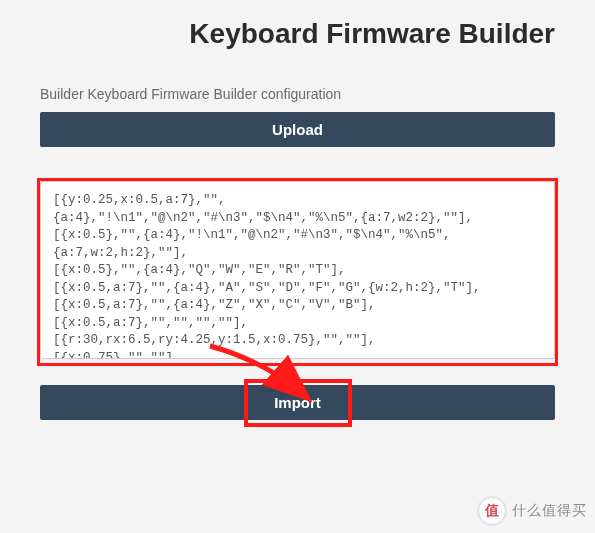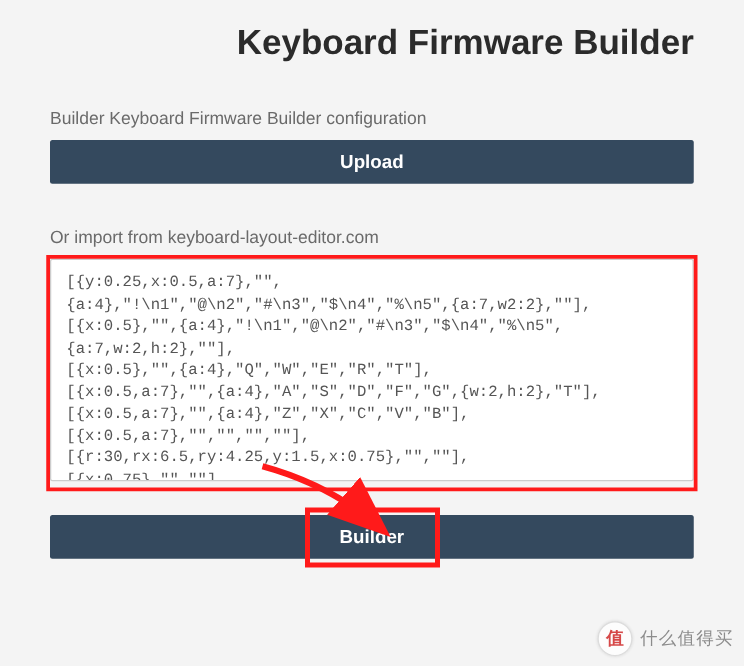--- a/index.html
+++ b/index.html
@@ -118,21 +118,20 @@
 <body>
 
 <div class="container">
   <h1 class="page-title">Keyboard Firmware Builder</h1>
 
   <div class="section-label">Builder Keyboard Firmware Builder configuration</div>
   <button class="btn">Upload</button>
 
   <div class="spacer"></div>
 
-  <div class="section-label">Or import from keyboard-layout-editor.com</div>
   <div class="textarea-wrap">
     <textarea class="layout-textarea" style="">[{y:0.25,x:0.5,a:7},"",
 {a:4},"!\n1","@\n2","#\n3","$\n4","%\n5",{a:7,w2:2},""],
 [{x:0.5},"",{a:4},"!\n1","@\n2","#\n3","$\n4","%\n5",
 {a:7,w:2,h:2},""],
 [{x:0.5},"",{a:4},"Q","W","E","R","T"],
 [{x:0.5,a:7},"",{a:4},"A","S","D","F","G",{w:2,h:2},"T"],
 [{x:0.5,a:7},"",{a:4},"Z","X","C","V","B"],
 [{x:0.5,a:7},"","","",""],
 [{r:30,rx:6.5,ry:4.25,y:1.5,x:0.75},"",""],
@@ -142,21 +141,21 @@
 
   <div class="import-row">
     <svg class="arrow" width="120" height="70" viewBox="0 0 120 70">
       <defs>
         <marker id="ah" markerWidth="12" markerHeight="12" refX="8" refY="4" orient="auto">
           <path d="M0,0 L10,4 L0,8 Z" fill="#ff1a1a"></path>
         </marker>
       </defs>
       <path d="M5,5 Q60,20 100,55" stroke="#ff1a1a" stroke-width="5" fill="none" marker-end="url(#ah)"></path>
     </svg>
-    <button class="btn">Builder</button>
+    <button class="btn">Import</button>
     <div class="red-box-import"></div>
   </div>
 
   <div class="spacer2"></div>
 
 </div>
 
 <div class="watermark">
   <div class="wm-circle">值</div>
   <div class="wm-text">什么值得买</div>

